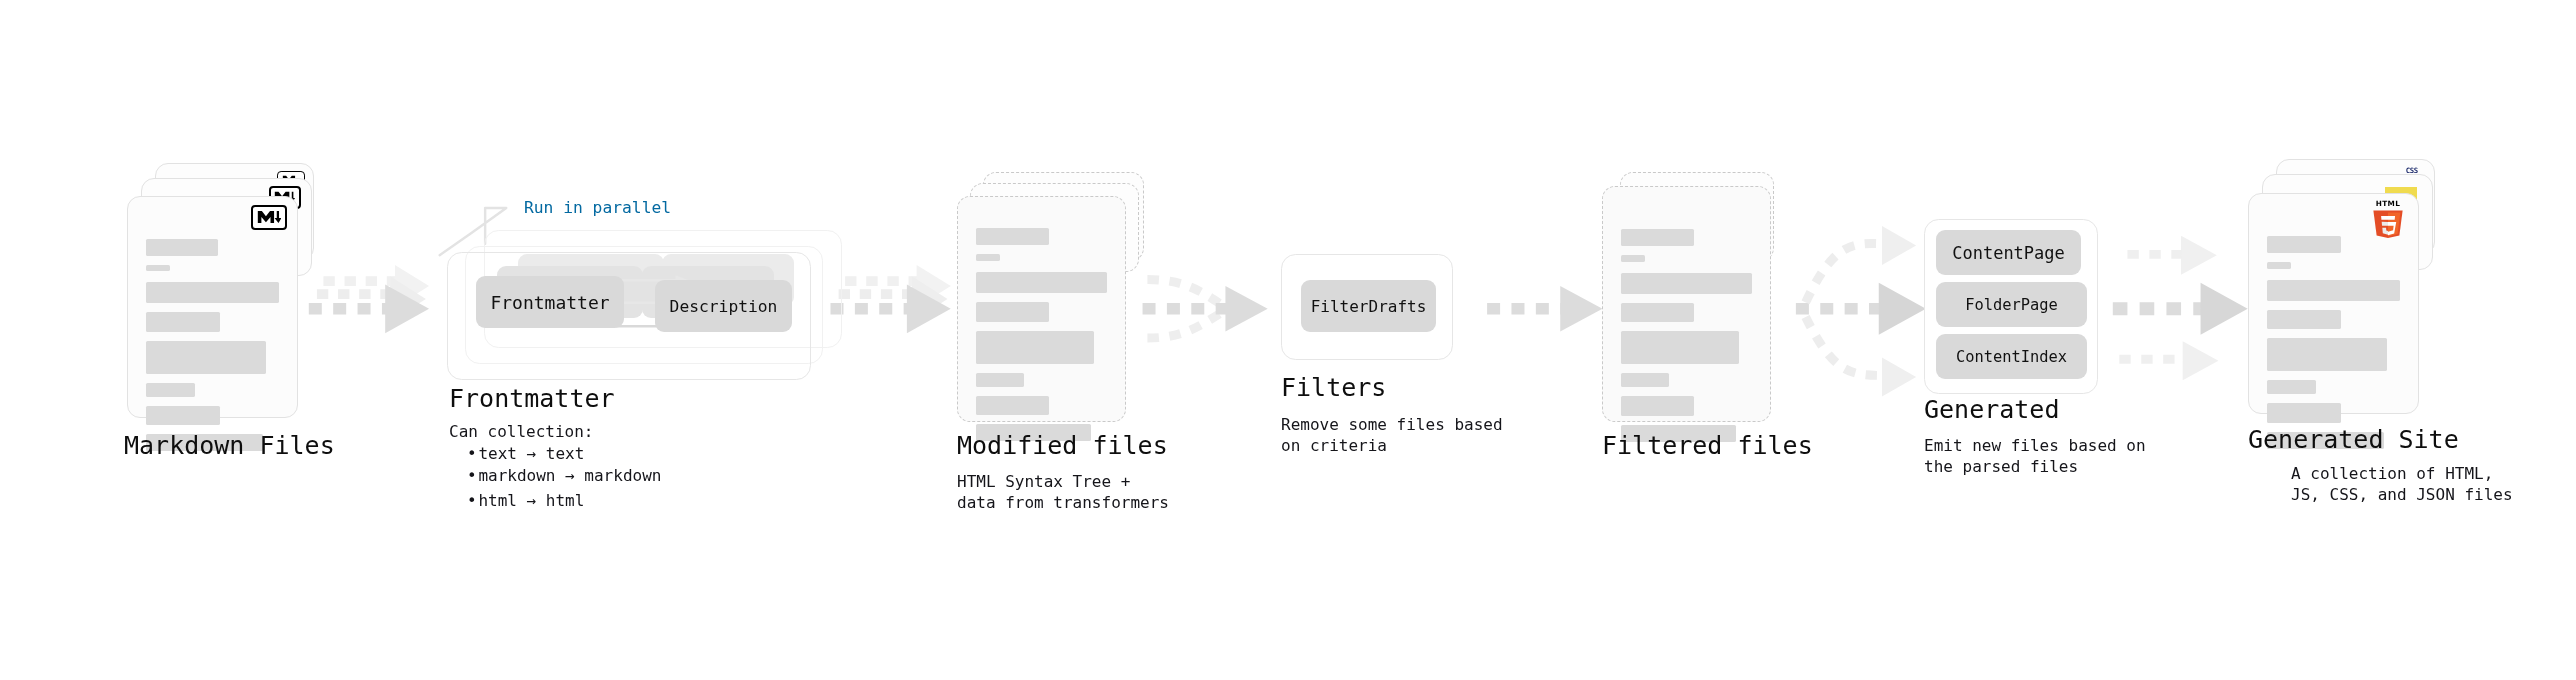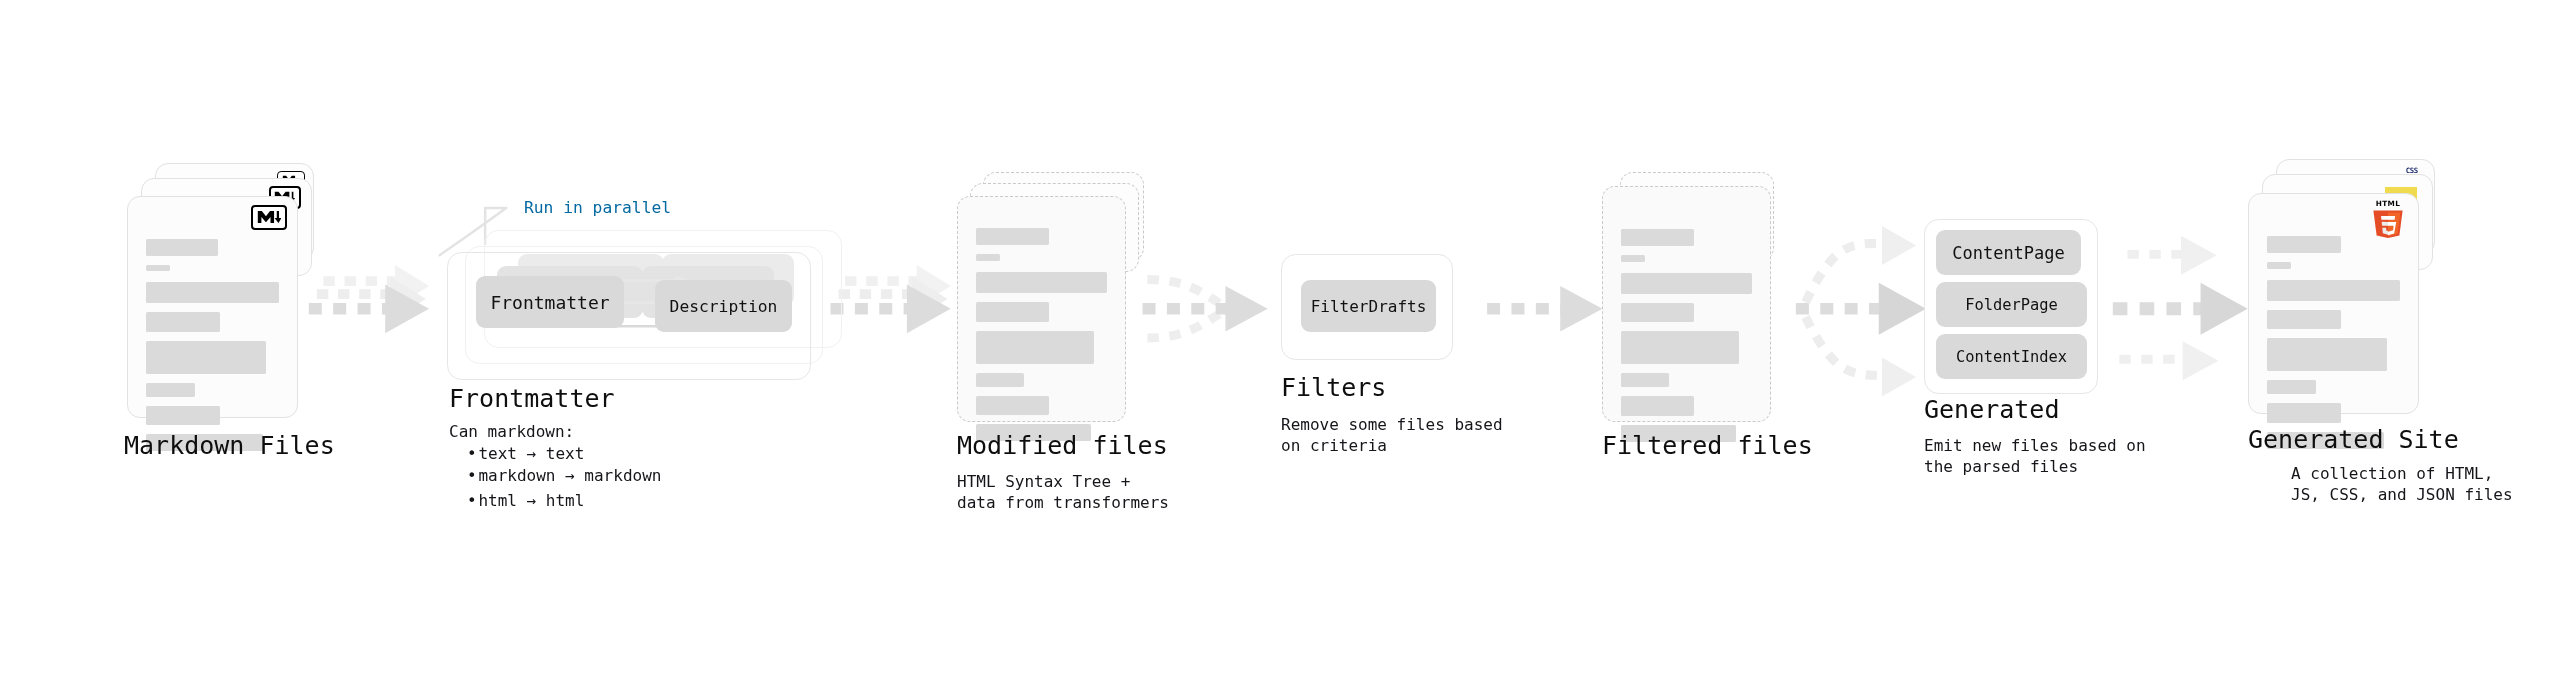--- a/index.html
+++ b/index.html
@@ -281,21 +281,21 @@
 
   <div class="chip" style="left:476px; top:276px; width:148px; height:52px; font-size:18px;">
     <span>Frontmatter</span>
   </div>
   <div class="chip" style="left:655px; top:280px; width:137px; height:52px; font-size:16.3px;">
     <span>Description</span>
   </div>
 
   <div class="heading" style="left:449px; top:386px;">Frontmatter</div>
 
-  <div class="subtext" style="left:449px; top:421px;">Can markdown:</div>
+  <div class="subtext" style="left:449px; top:421px;">Can collection:</div>
 
   <ul style="position:absolute; left:449px; top:443px; margin:0; padding-left:18px;
              list-style:none; color:#15151a; font-size:16px; line-height:21px;
              font-family:'DejaVu Sans Mono','Liberation Mono',monospace;">
     <li style="margin-bottom:0.8px;">
       <span style="display:inline-block; width:11.4px;">•</span><span>text → text</span>
     </li>
     <li style="margin-bottom:4px;">
       <span style="display:inline-block; width:11.4px;">•</span><span>markdown → markdown</span>
     </li>

